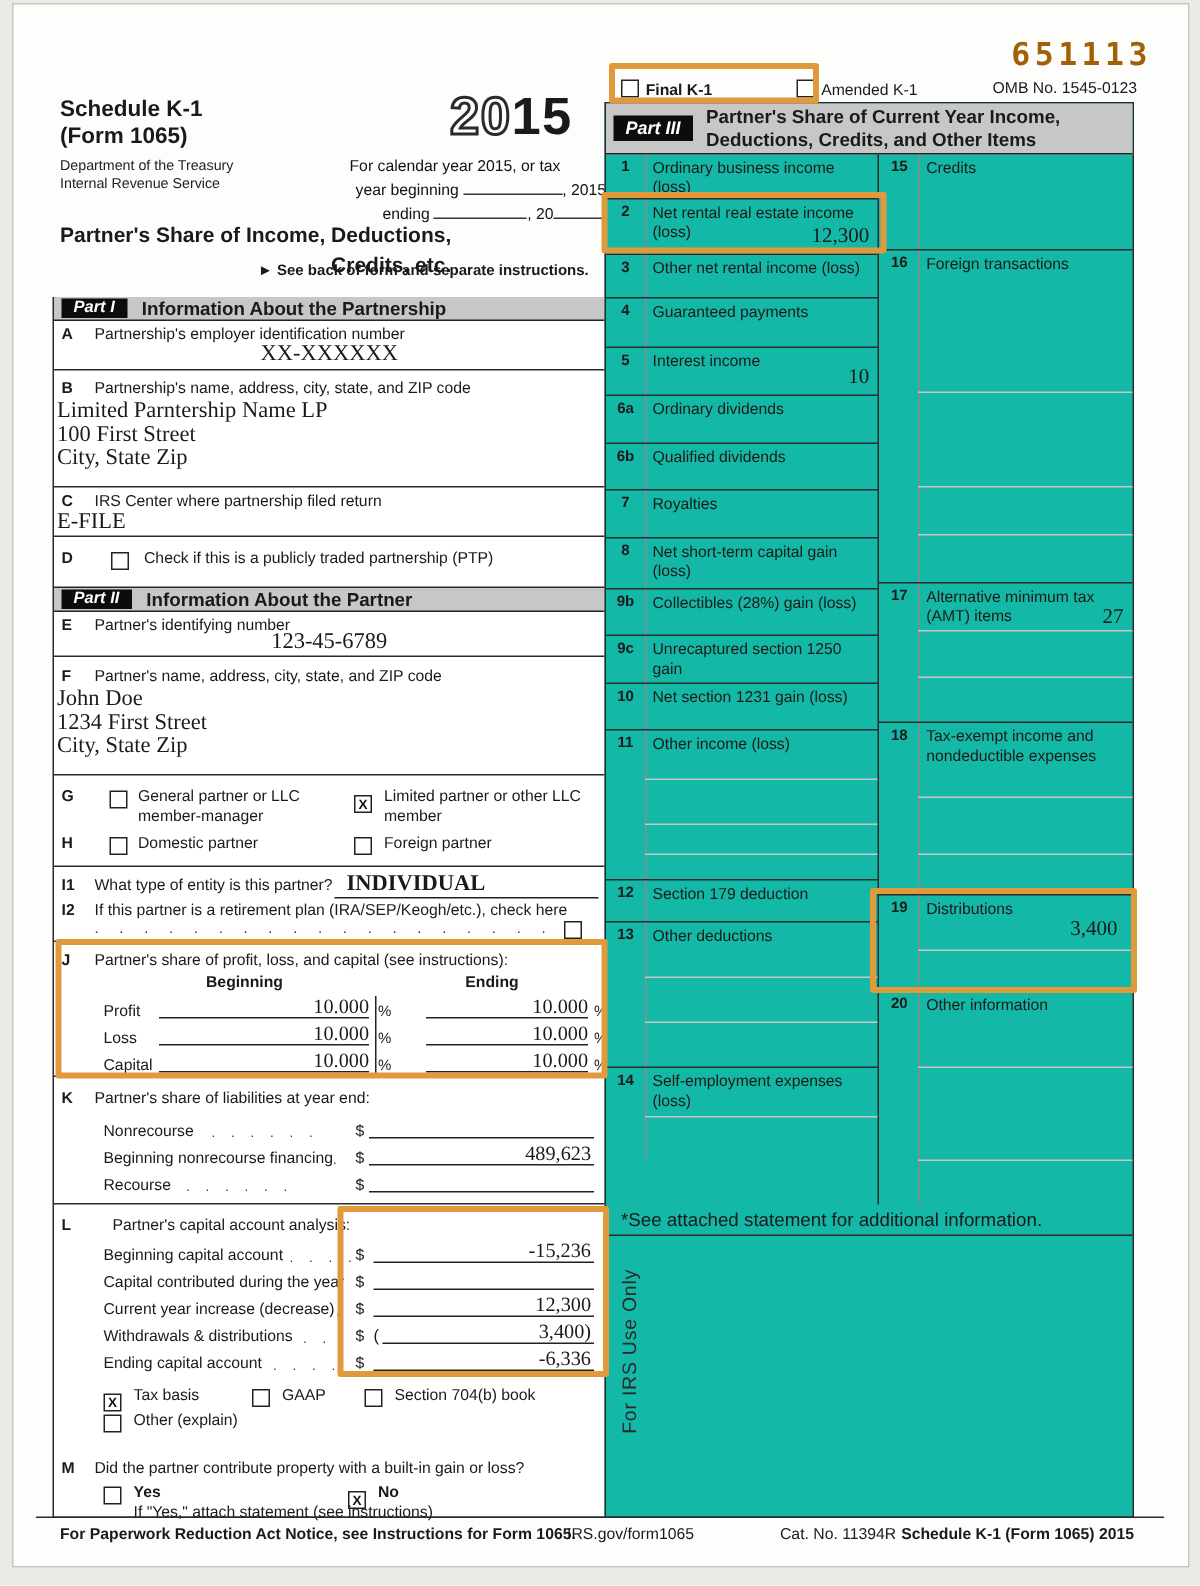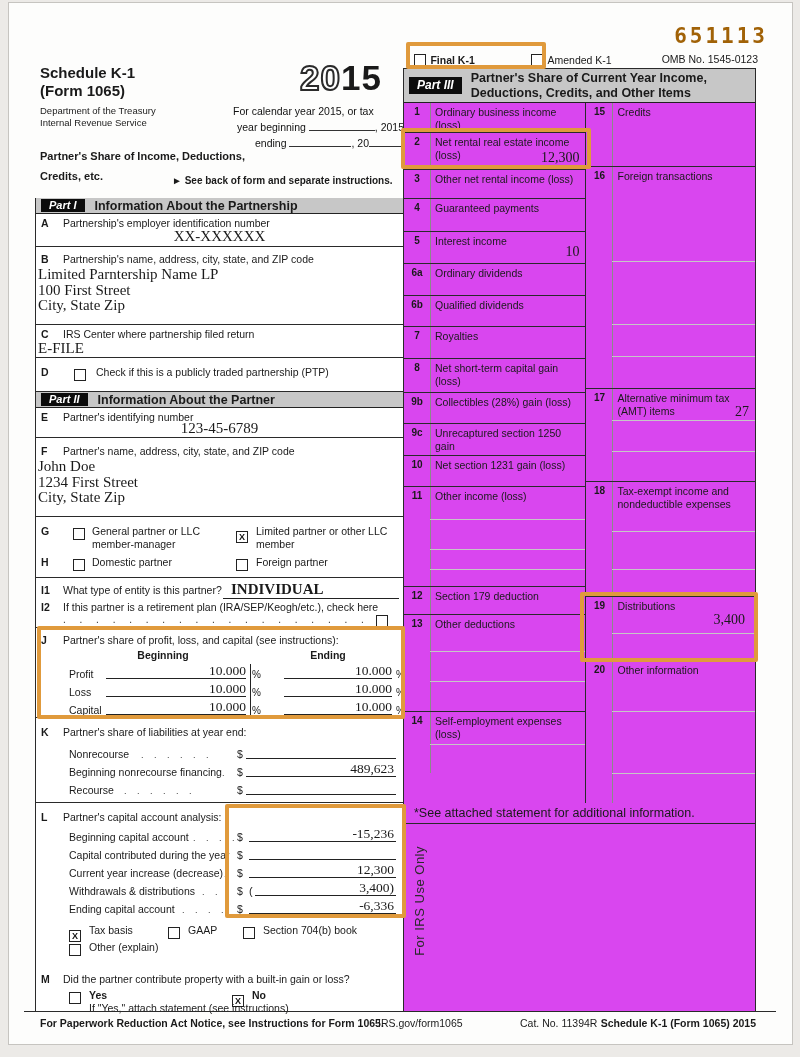--- a/index.html
+++ b/index.html
@@ -15,21 +15,21 @@
            background:#fdfdfc; border:1px solid #c6c4c0; }
   .abs { position:absolute; }
 
   
   .h-sched { font-size:15px; font-weight:bold; line-height:18px; }
   .h-dept  { font-size:9.5px; line-height:11.5px; color:#222; }
   .year { font-size:35px; font-weight:bold; letter-spacing:1px; font-family:"Liberation Sans",sans-serif; }
   .year .outline { color:#fff; -webkit-text-stroke:2px #2b2b2b; text-shadow:0 0 1px #2b2b2b; }
   .cal { font-size:10.5px; line-height:16px; color:#111; }
   .blank { display:inline-block; border-bottom:1px solid #333; height:11px; vertical-align:baseline; }
-  .h-title { font-size:11px; font-weight:bold; line-height:20px; }
+  .h-title { font-size:14px; font-weight:bold; line-height:20px;text-align:right; }
   .h-see { font-size:10px; font-weight:bold; }
   .serial { font-family:"DejaVu Sans Mono", monospace; font-size:21px; font-weight:bold; letter-spacing:3px; color:#a16207; }
   .omb { font-size:10.5px; }
 
   
   .cb { display:inline-block; width:12px; height:12px; border:1.5px solid #222; background:#fff;
         vertical-align:-2px; text-align:center; font-size:9px; font-weight:bold; line-height:10px; color:#111; }
   .cb.checked::before { content:"X"; }
   .cb-lab { font-size:10.5px; }
 
@@ -64,21 +64,21 @@
   .money-row { position:absolute; left:0; right:0; height:18px; }
   .m-label { position:absolute; left:33px; bottom:2px; font-size:10.5px; white-space:nowrap; }
   .m-dots  { position:absolute; bottom:2px; font-size:9px; letter-spacing:4px; color:#333; }
   .m-dollar{ position:absolute; bottom:2px; font-size:10.5px; }
   .m-ul    { position:absolute; bottom:3px; border-bottom:1px solid #222; text-align:right; height:16px;
              font-size:13.5px; padding-right:2px; }
   .m-paren { position:absolute; bottom:2px; font-size:11px; }
 
   
   .rcol { position:absolute; left:403px; top:68px; width:353px; height:944px;
-          border:1px solid #2a2a2a; background:#d946ef; }
+          border:1px solid #2a2a2a; background:#14b8a6; }
   .p3head { height:34px; }
   .p3titles { font-size:12.5px; font-weight:bold; line-height:15px; }
   .p3grid { display:flex; height:700px; }
   .p3l { width:183px; border-right:1px solid #2a2a2a; }
   .p3r { width:169px; }
   .p3cell { position:relative; border-bottom:1px solid #2a2a2a; }
   .p3cell.nb { border-bottom:none; }
   .p3cell::before { content:""; position:absolute; left:26px; top:0; bottom:0; border-left:1px solid #8a8a8a; }
   .cnum { position:absolute; left:0; top:3px; width:26px; text-align:center; font-size:10px; font-weight:bold; }
   .clabel { position:absolute; left:31px; top:3px; right:3px; font-size:10.5px; line-height:12.5px; }
@@ -276,21 +276,21 @@
     <div class="money-row" style="top:62px;">
       <span class="m-label">Recourse</span>
       <span class="m-dots" style="left:88px;">. . . . . .</span>
       <span class="m-dollar" style="left:201px;">$</span>
       <span class="m-ul serif" style="left:210px; width:150px;"><span></span></span>
     </div>
   </div>
 
   <div class="lrow nb" style="height:209px;">
     <b class="slet" style="top:8px;">L</b>
-    <span class="slab" style="top:8px;">Partner's capital account analysis:</span>
+    <span class="slab" style="top:8px;margin-left:12px;">Partner's capital account analysis:</span>
 
     <div class="money-row" style="top:24px;">
       <span class="m-label">Beginning capital account</span>
       <span class="m-dots" style="left:157px;">. . . .</span>
       <span class="m-dollar" style="left:201px;">$</span>
       <span class="m-ul serif" style="left:213px; width:147px;"><span>-15,236</span></span>
     </div>
     <div class="money-row" style="top:42px;">
       <span class="m-label">Capital contributed during the year</span>
       <span class="m-dollar" style="left:201px;">$</span>

